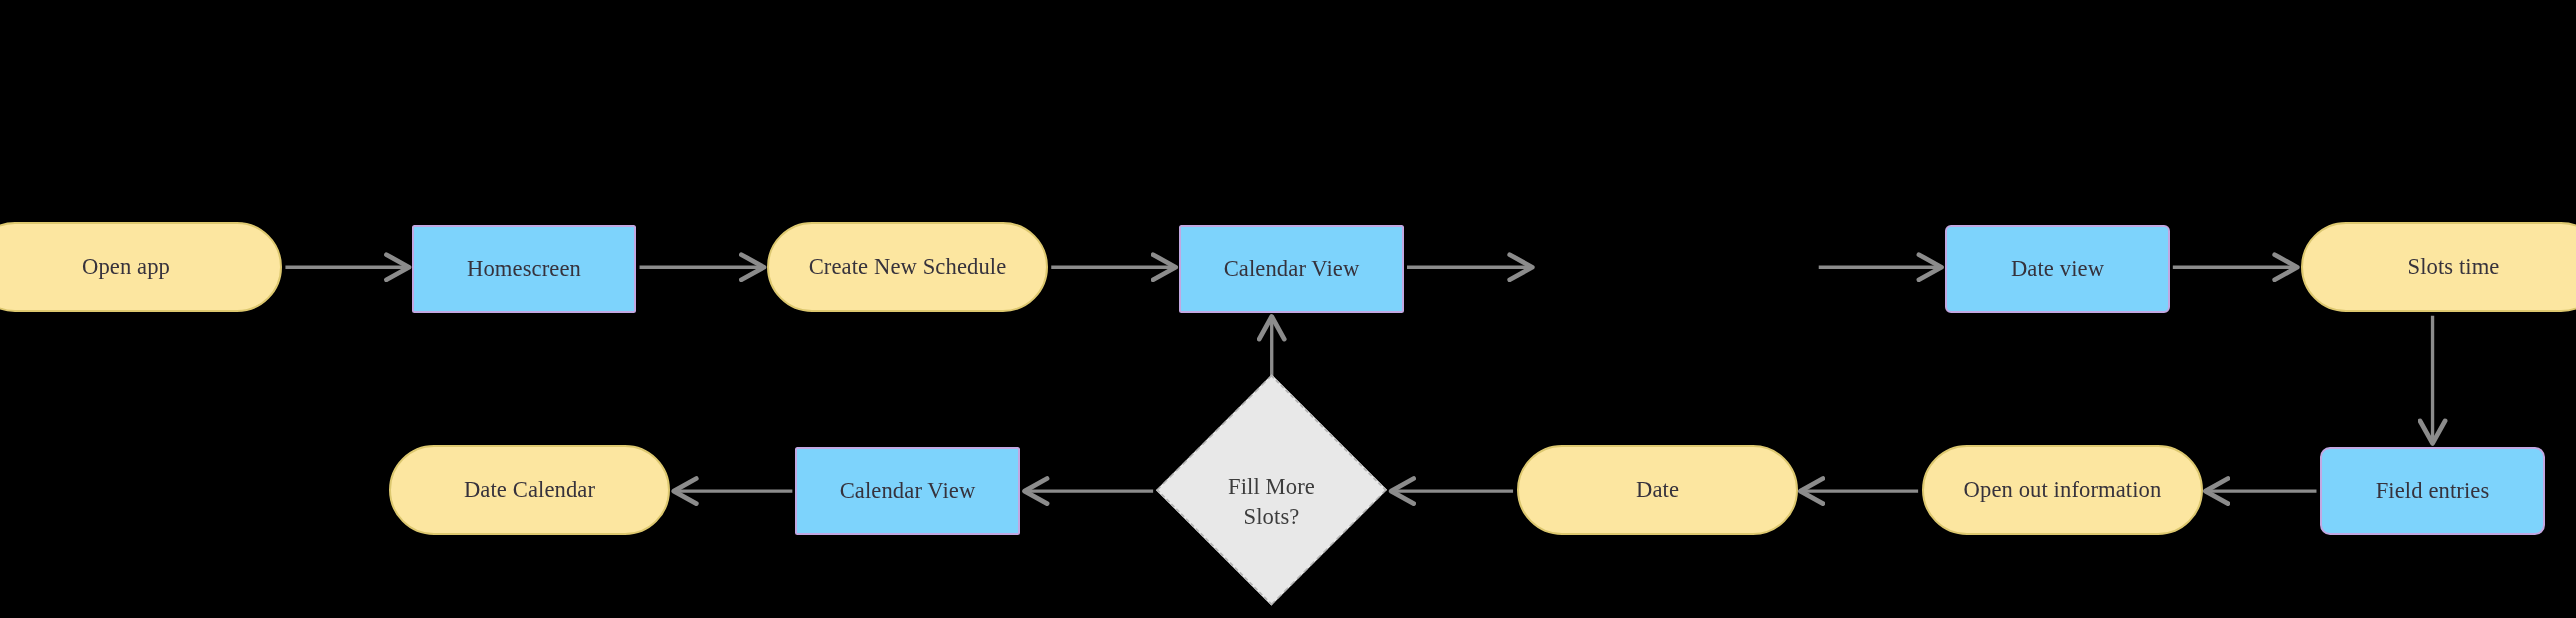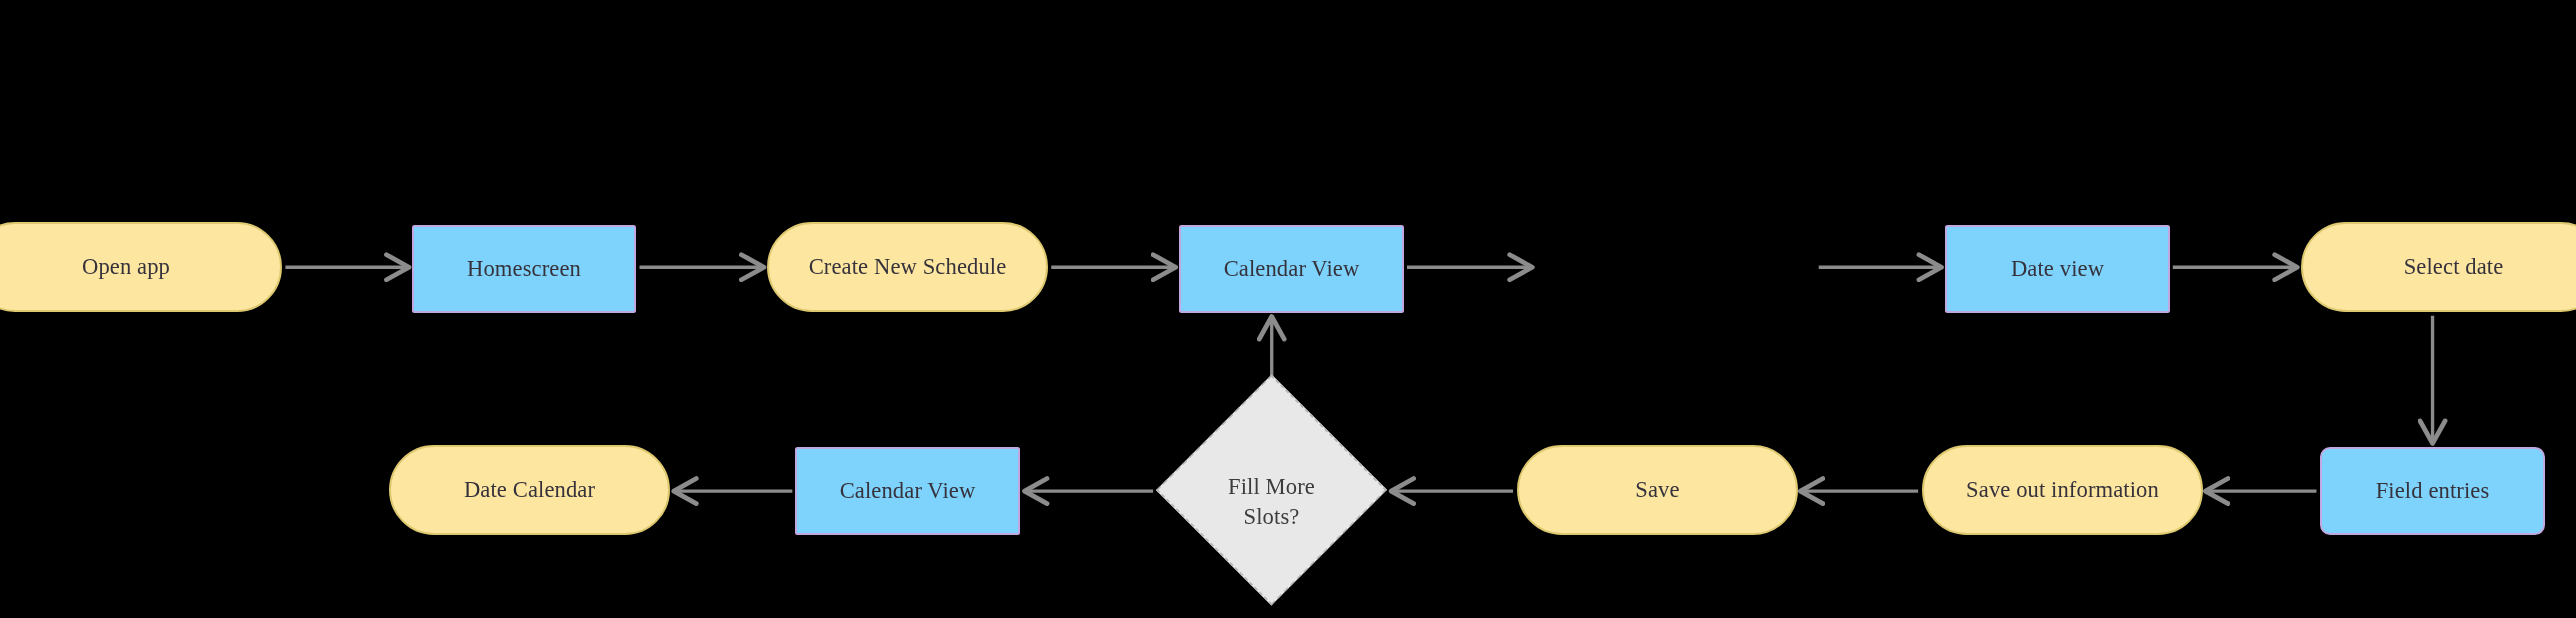--- a/index.html
+++ b/index.html
@@ -88,38 +88,38 @@
 
   <div class="node n-stadium" style="left:767px;top:222px;width:281px;height:90px;align-items:center;">
     <span class="lbl">Create New Schedule</span>
   </div>
 
   <div class="node n-rect" style="left:1179px;top:225px;width:225px;height:88px;">
     <span class="lbl">Calendar View</span>
   </div>
 
 
-  <div class="node n-rect" style="left:1945px;top:225px;width:225px;height:88px;">
+  <div class="node n-rect" style="left:1945px;top:225px;width:225px;height:88px;border-radius:6px;">
     <span class="lbl">Date view</span>
   </div>
 
   <div class="node n-stadium" style="left:2301px;top:222px;width:305px;height:90px;">
-    <span class="lbl">Select date</span>
+    <span class="lbl">Slots time</span>
   </div>
 
   <div class="node n-rect" style="left:2320px;top:447px;width:225px;height:88px;border-radius:10px;">
     <span class="lbl">Field entries</span>
   </div>
 
   <div class="node n-stadium" style="left:1922px;top:445px;width:281px;height:90px;">
-    <span class="lbl">Save out information</span>
+    <span class="lbl">Open out information</span>
   </div>
 
   <div class="node n-stadium" style="left:1517px;top:445px;width:281px;height:90px;">
-    <span class="lbl">Save</span>
+    <span class="lbl">Date</span>
   </div>
 
   <div class="node n-diamond" style="left:1156px;top:403px;width:231px;height:174px;">
     <span class="dia-shape" style="transform:rotate(45deg) scale(0.706,0.94);"></span>
     <span class="lbl">Fill More<br>Slots?</span>
   </div>
 
   <div class="node n-rect" style="left:795px;top:447px;width:225px;height:88px;">
     <span class="lbl">Calendar View</span>
   </div>

